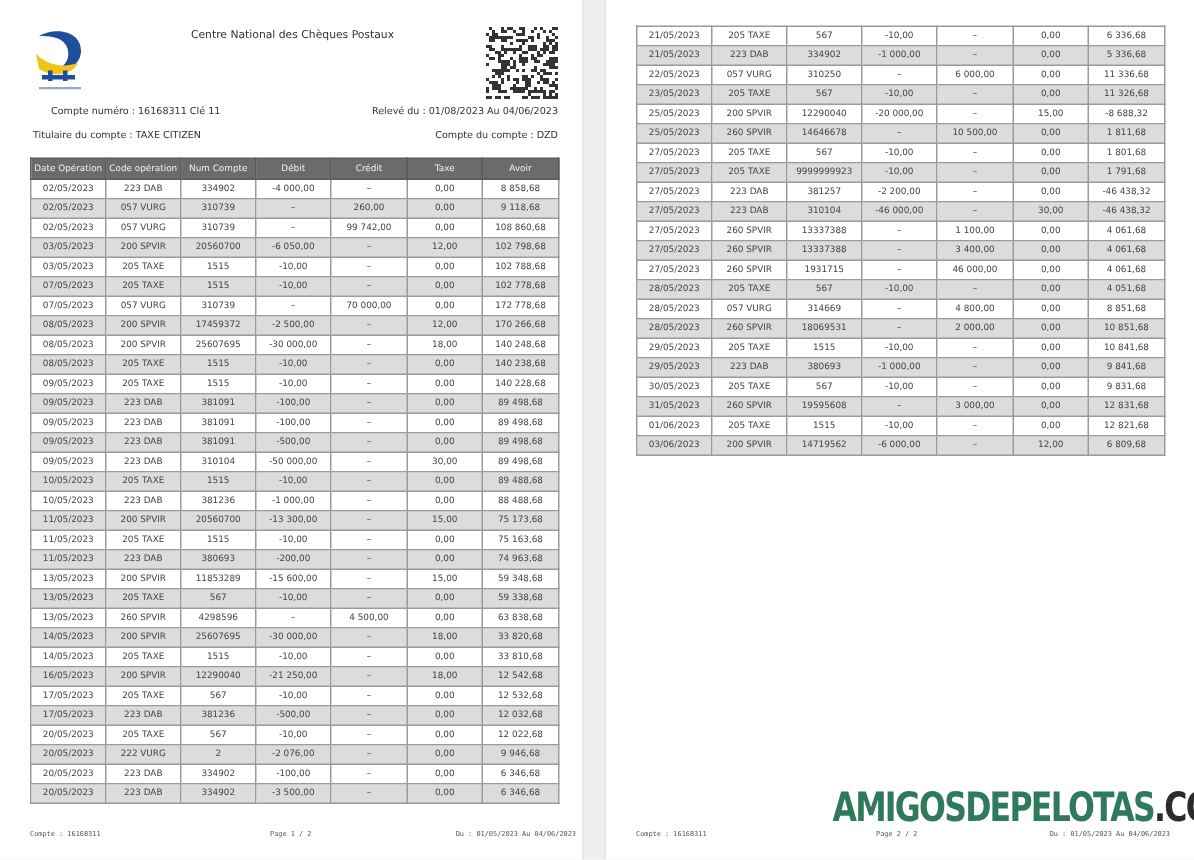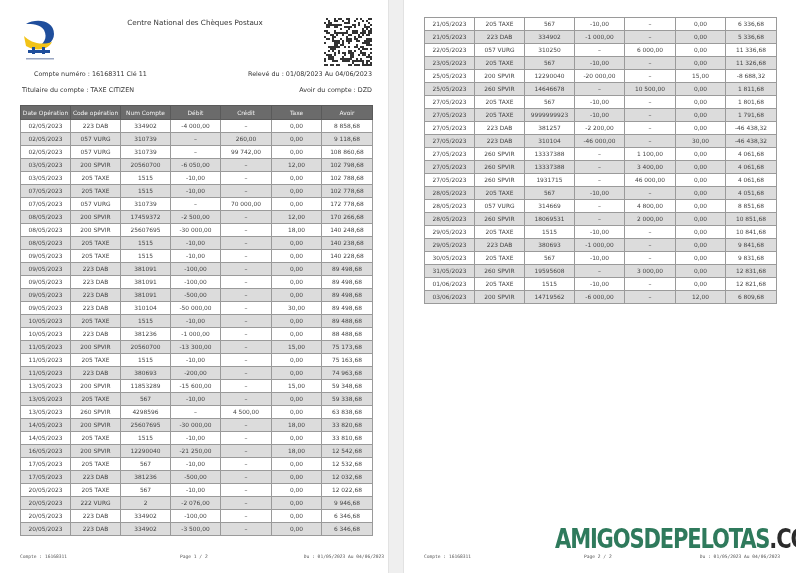--- a/index.html
+++ b/index.html
@@ -304,21 +304,21 @@
         <rect x="39" y="47" width="2" height="2" fill="#333"></rect>
         <rect x="41" y="47" width="2" height="2" fill="#333"></rect>
         <rect x="43" y="47" width="2" height="2" fill="#333"></rect>
         <rect x="45" y="47" width="2" height="2" fill="#333"></rect>
         <rect x="47" y="47" width="2" height="2" fill="#333"></rect>
       </svg>
   </div>
   <div class="meta m-compte">Compte numéro : 16168311 Clé 11</div>
   <div class="meta m-releve">Relevé du : 01/08/2023 Au 04/06/2023</div>
   <div class="meta m-titulaire">Titulaire du compte : TAXE CITIZEN</div>
-  <div class="meta m-devise">Avoir du compte : DZD</div>
+  <div class="meta m-devise">Compte du compte : DZD</div>
 
   <table class="stmt">
     <colgroup>
         <col style="width:50px">
         <col style="width:50px">
         <col style="width:50px">
         <col style="width:50px">
         <col style="width:51px">
         <col style="width:50px">
         <col style="width:51px">

